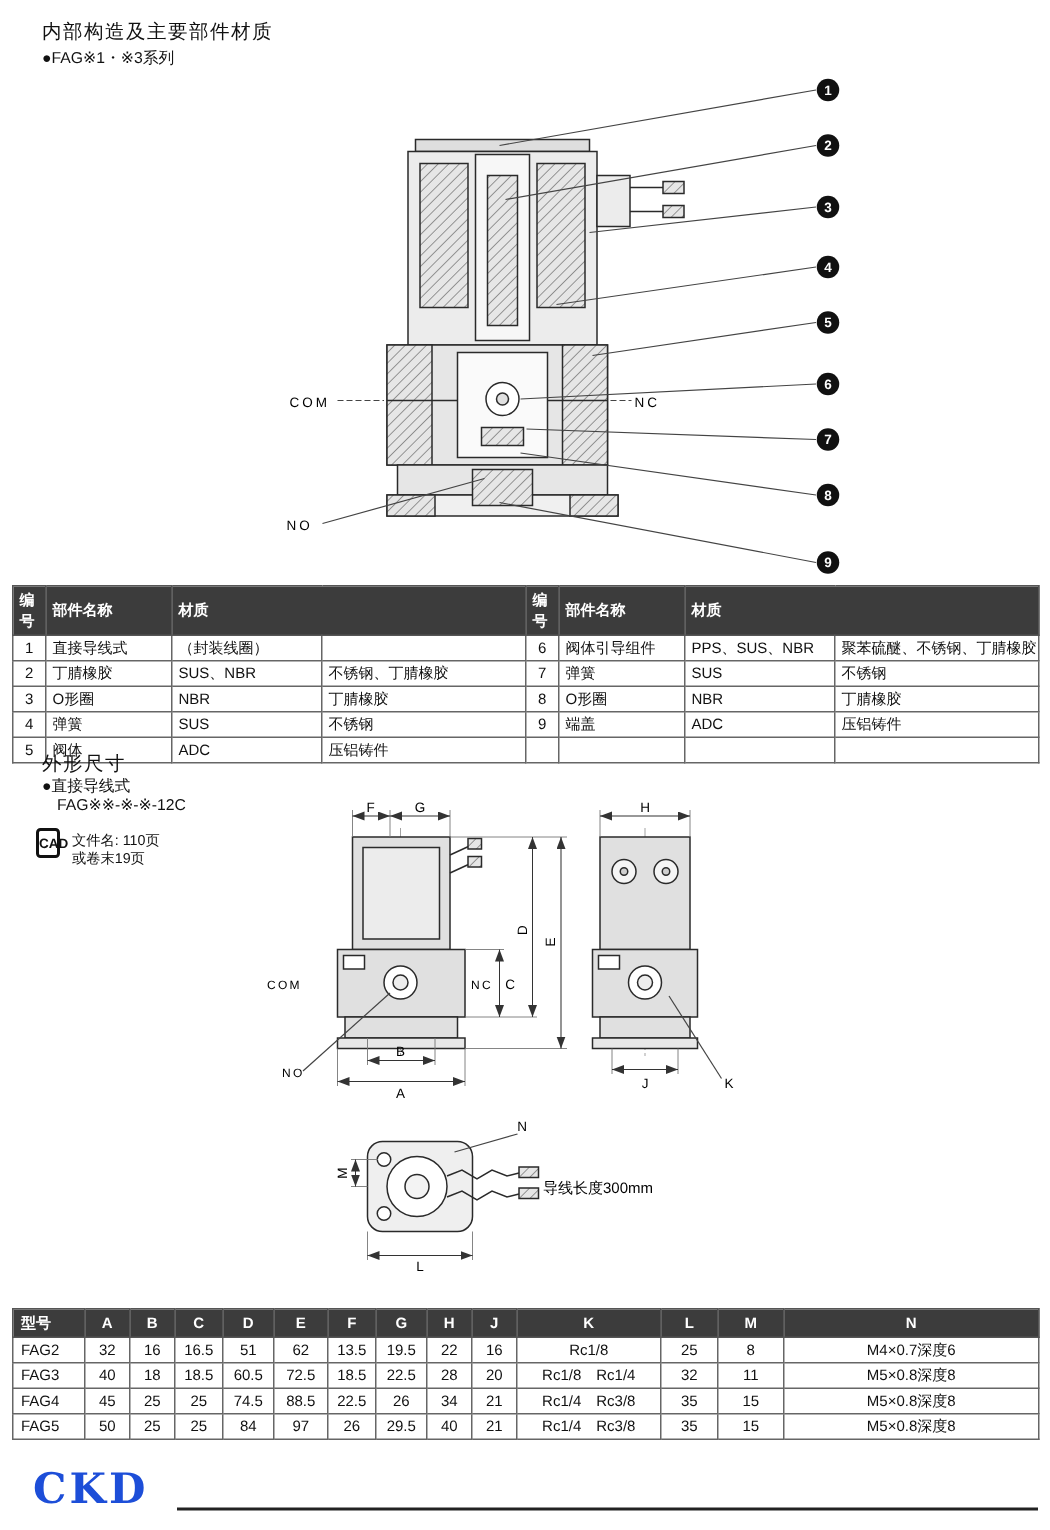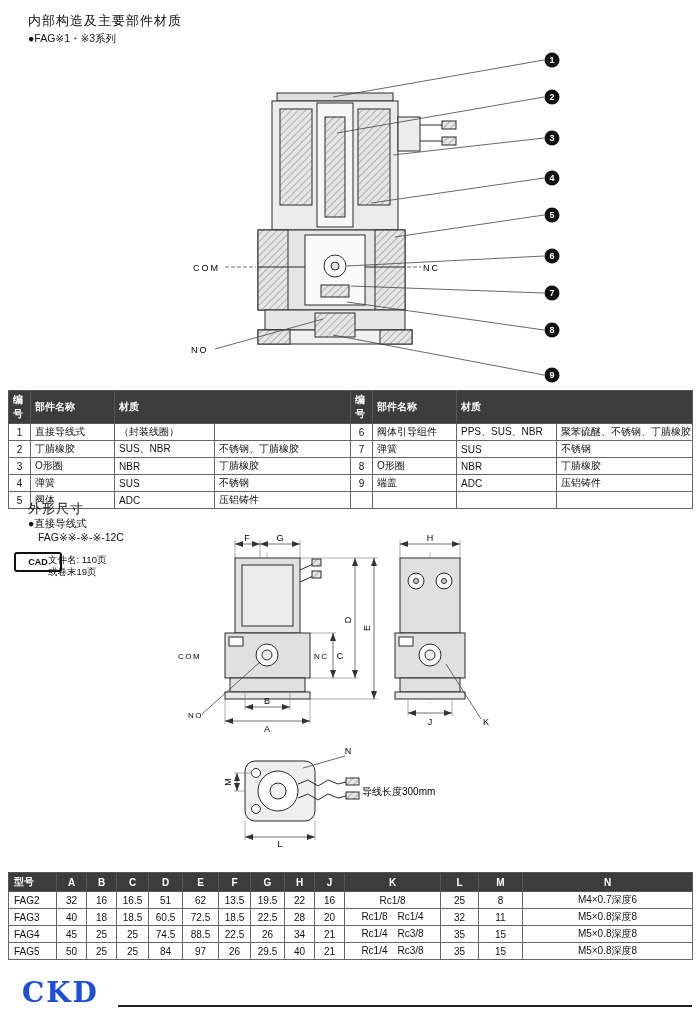--- a/index.html
+++ b/index.html
@@ -4,21 +4,21 @@
 <style>
   * { margin:0; padding:0; box-sizing:border-box; }
   html,body { background:#fff; }
   body { font-family:"Liberation Sans","DejaVu Sans",sans-serif; color:#111; }
   .page { position:relative; width:700px; height:1020px; background:#ffffff; overflow:hidden; margin:0 auto; }
 
   .sec-title { position:absolute; font-size:13px; font-weight:normal; letter-spacing:1px; }
   .sec-note  { position:absolute; font-size:10.5px; }
   .model-code{ position:absolute; font-size:10.5px; }
 
-  .cad-icon { position:absolute; left:14px; top:552px; width:48px; height:20px;
+  .cad-icon { position:absolute; left:24px; top:552px; width:16px; height:20px;
               border:2px solid #111; border-radius:3px; font-size:9px; font-weight:bold;
               text-align:center; line-height:16px; }
   .cad-line { position:absolute; font-size:9.5px; }
 
   .svg-xsec { position:absolute; left:165px; top:45px; width:410px; height:345px; }
   .svg-dims { position:absolute; left:150px; top:528px; width:460px; height:322px; }
   svg text { font-family:"Liberation Sans","DejaVu Sans",sans-serif; }
 
   table { border-collapse:collapse; table-layout:fixed; }
   .parts { position:absolute; left:8px; top:390px; width:684px; font-size:10px; }

